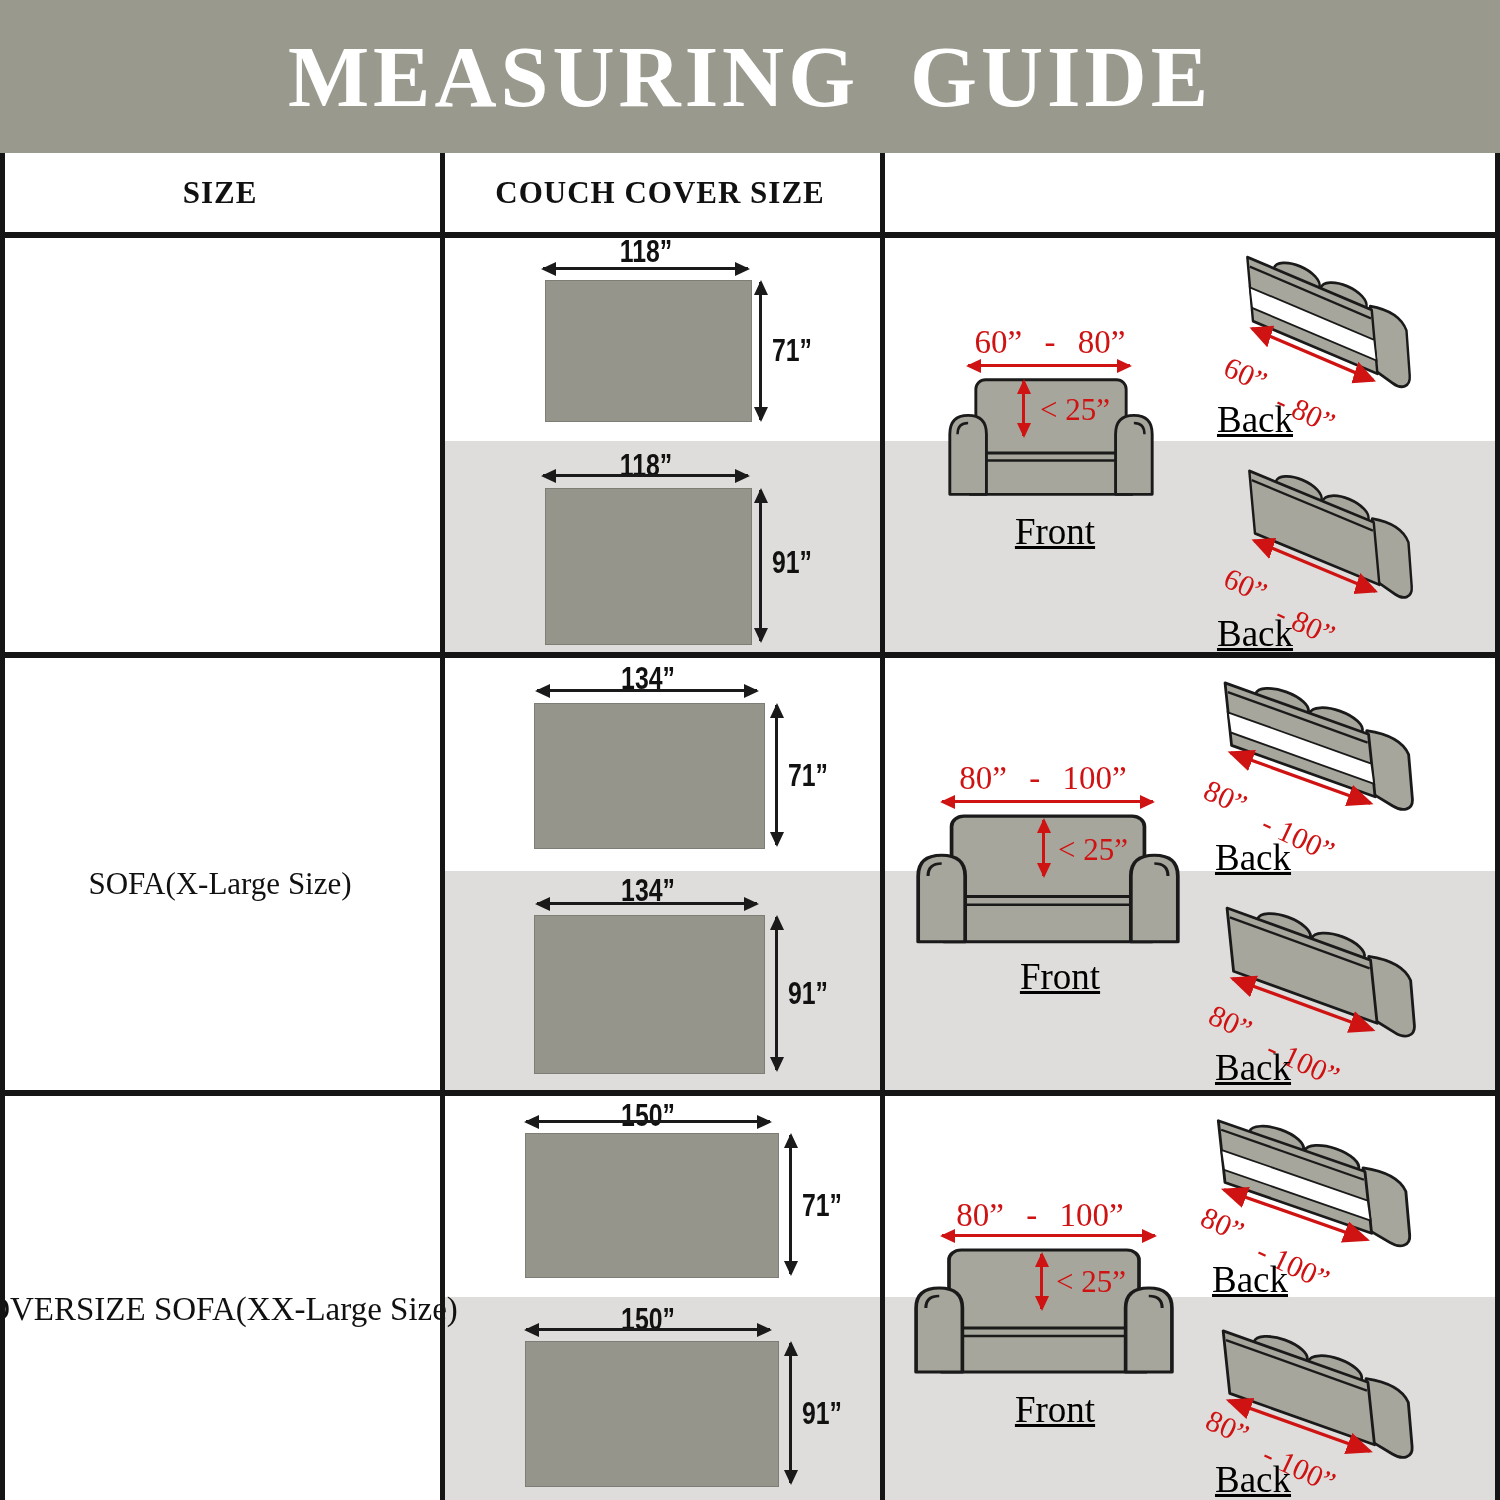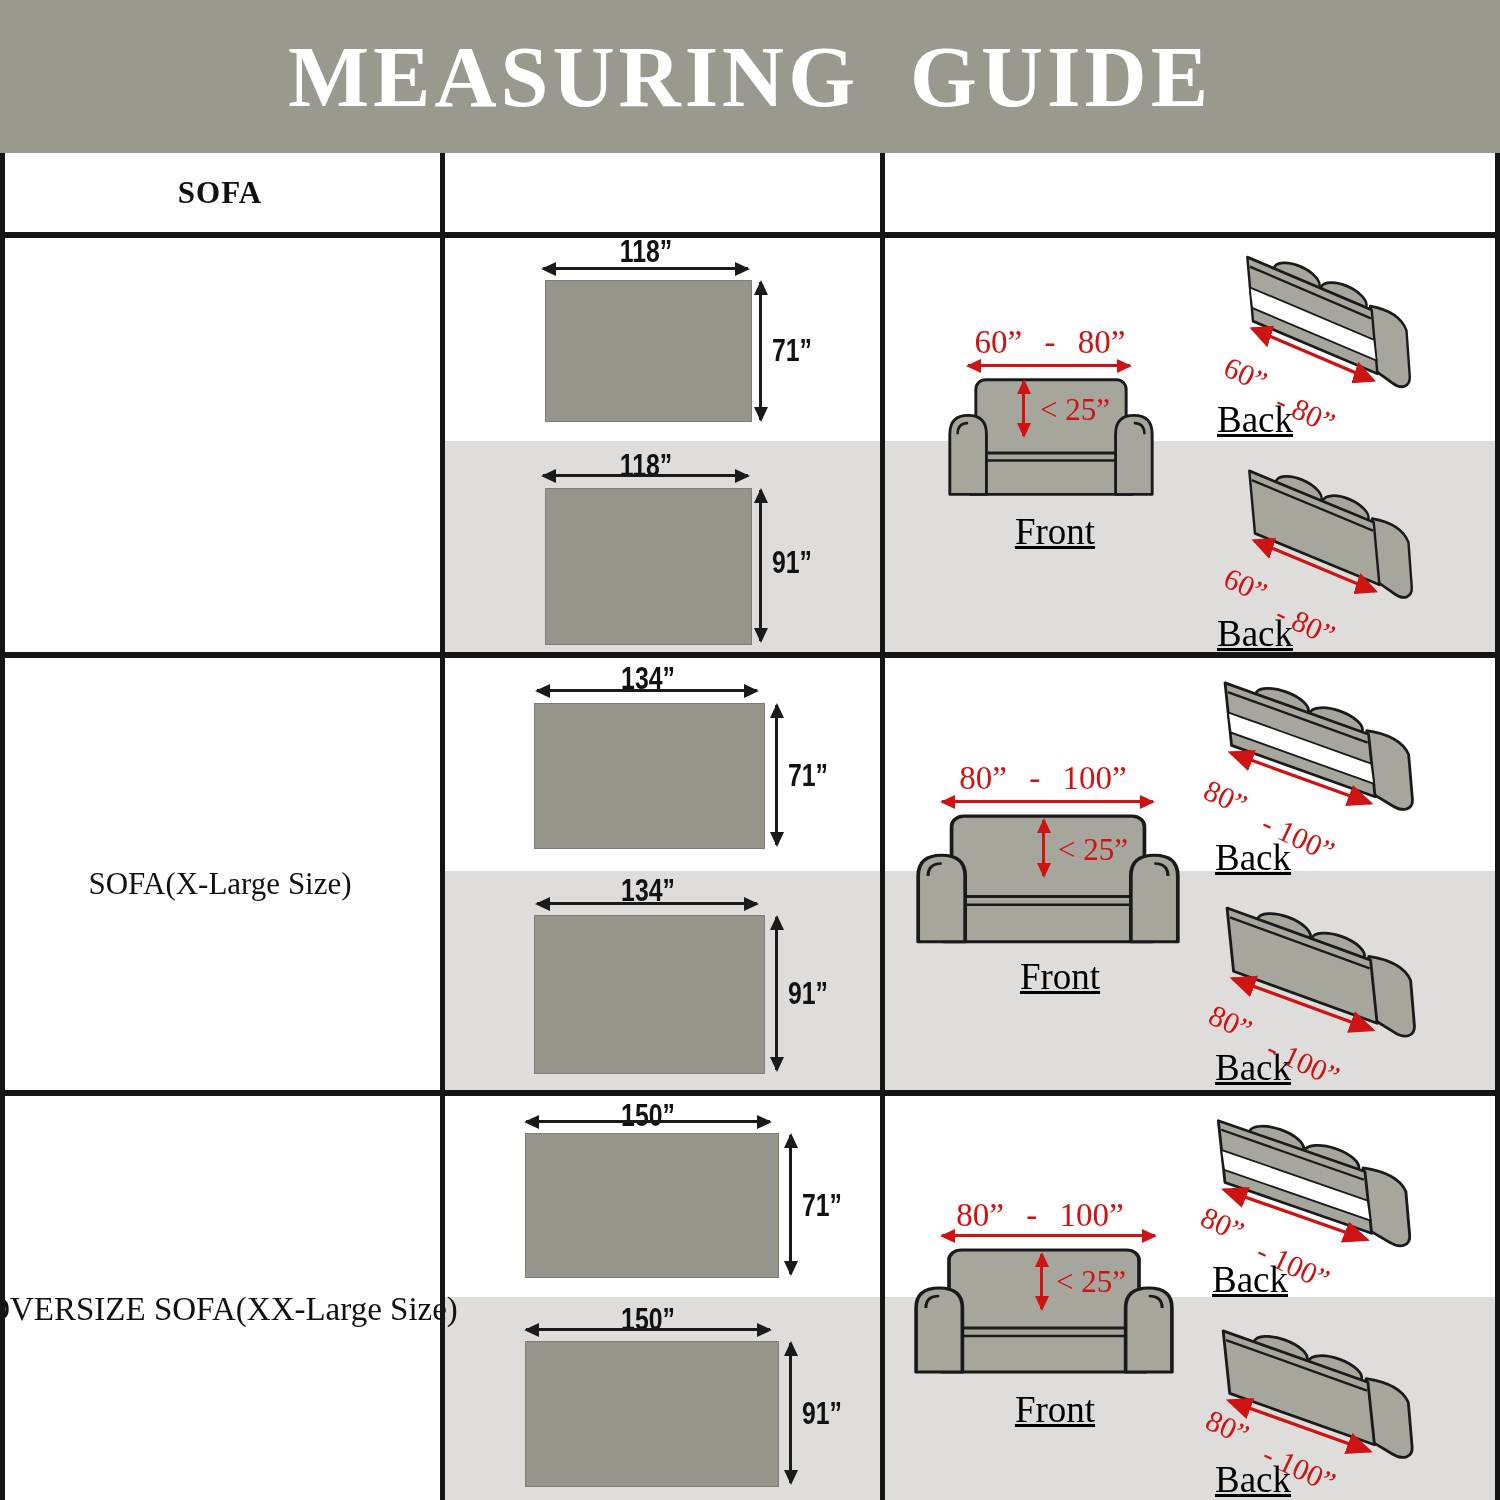--- a/index.html
+++ b/index.html
@@ -108,21 +108,22 @@
 <div class="stage">
 
   <div class="banner">
     <h1>MEASURING  GUIDE</h1>
   </div>
 
   <div class="band" style="top:441px;height:211px;"></div>
   <div class="band" style="top:871px;height:219px;"></div>
   <div class="band" style="top:1297px;height:203px;"></div>
 
-  <div class="colhead" style="left:0;width:440px;">SOFA</div>
+  <div class="colhead" style="left:0;width:440px;">SIZE</div>
+  <div class="colhead" style="left:445px;width:430px;">COUCH COVER SIZE</div>
 
   <div class="vline" style="left:0;"></div>
   <div class="vline" style="left:440px;"></div>
   <div class="vline" style="left:880px;"></div>
   <div class="vline" style="left:1495px;"></div>
   <div class="hline" style="top:232px;"></div>
   <div class="hline" style="top:652px;"></div>
   <div class="hline" style="top:1090px;"></div>
 
   <div class="size-label" style="left:220px;top:884px;">SOFA(X-Large Size)</div>

